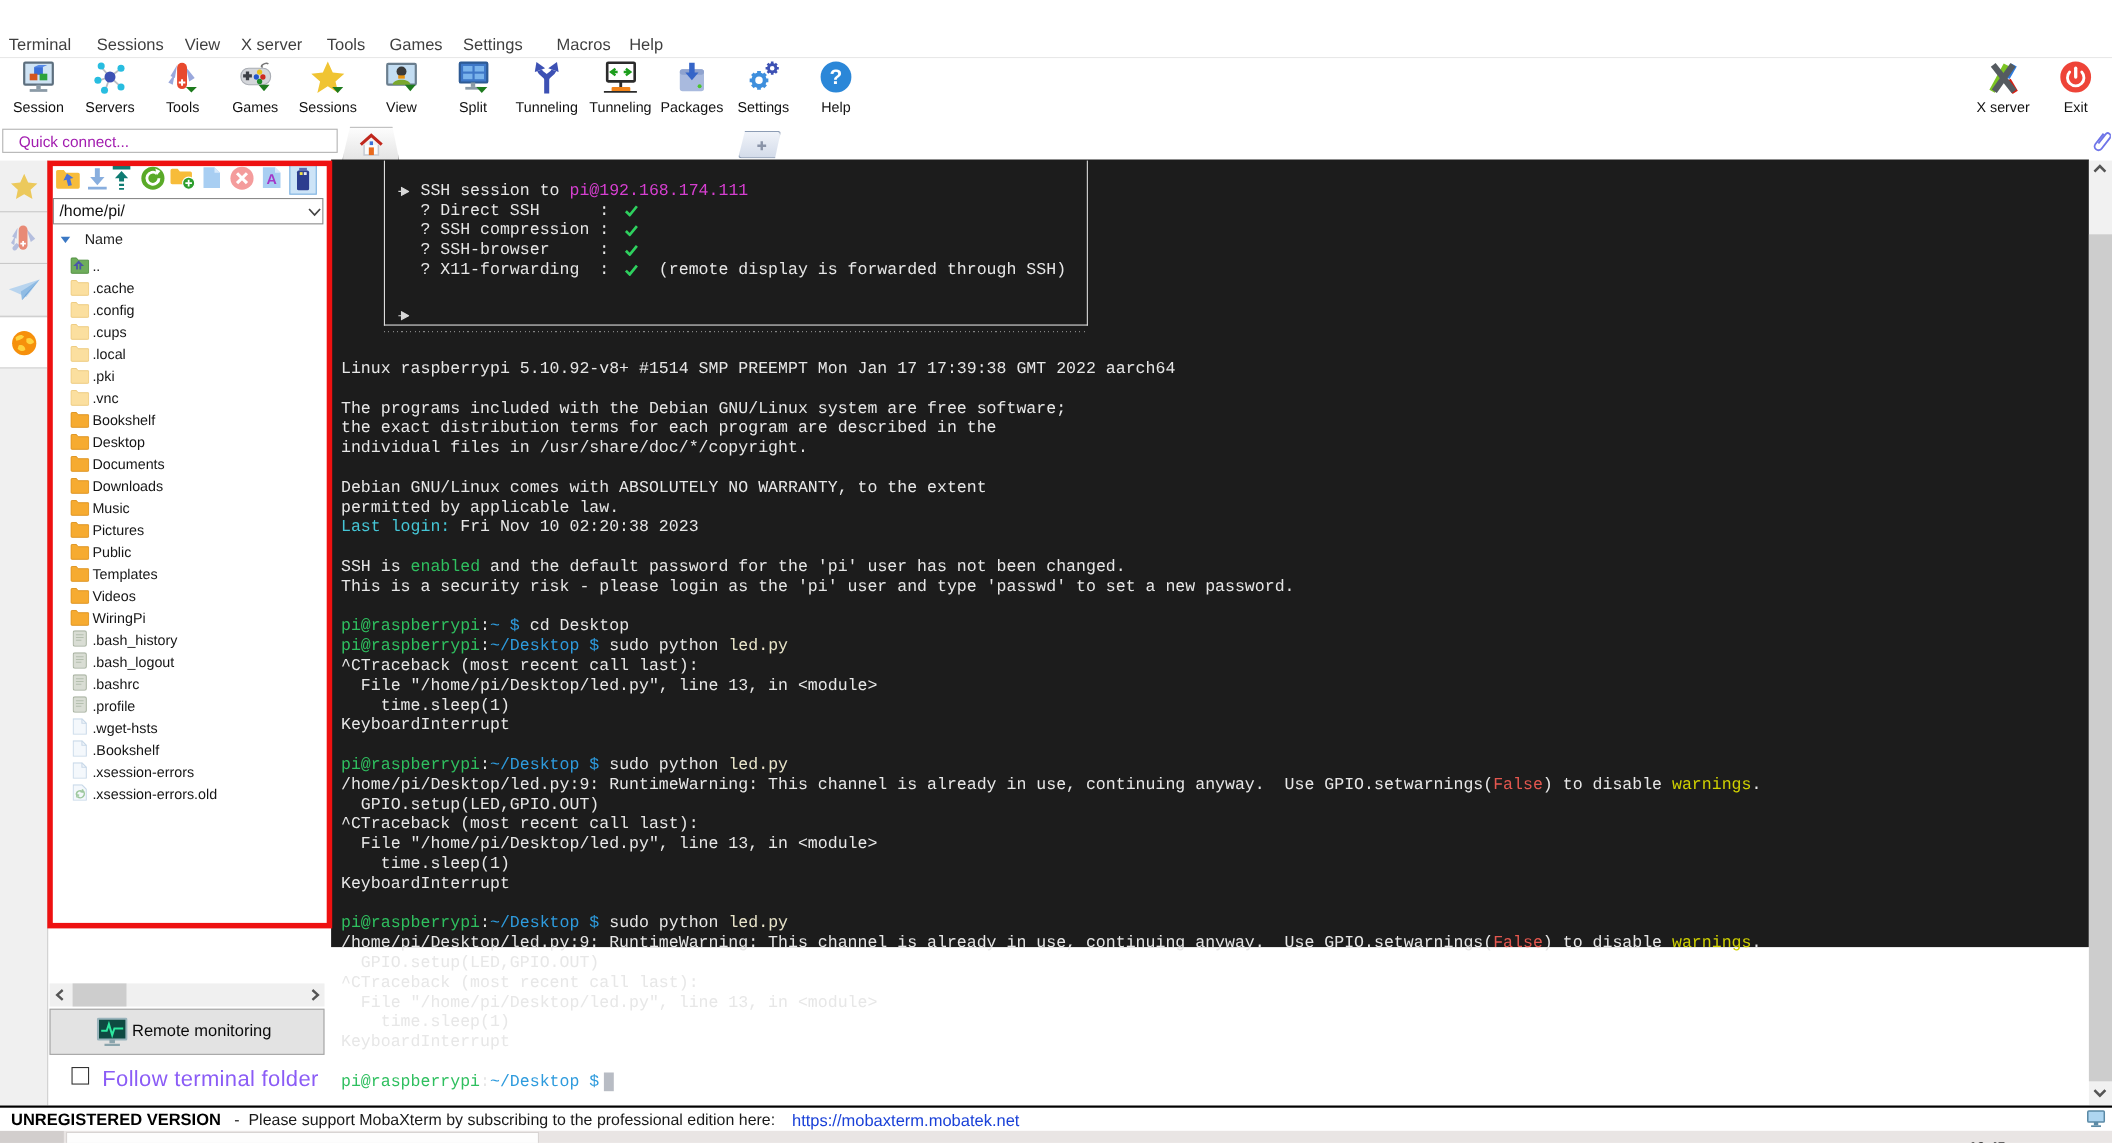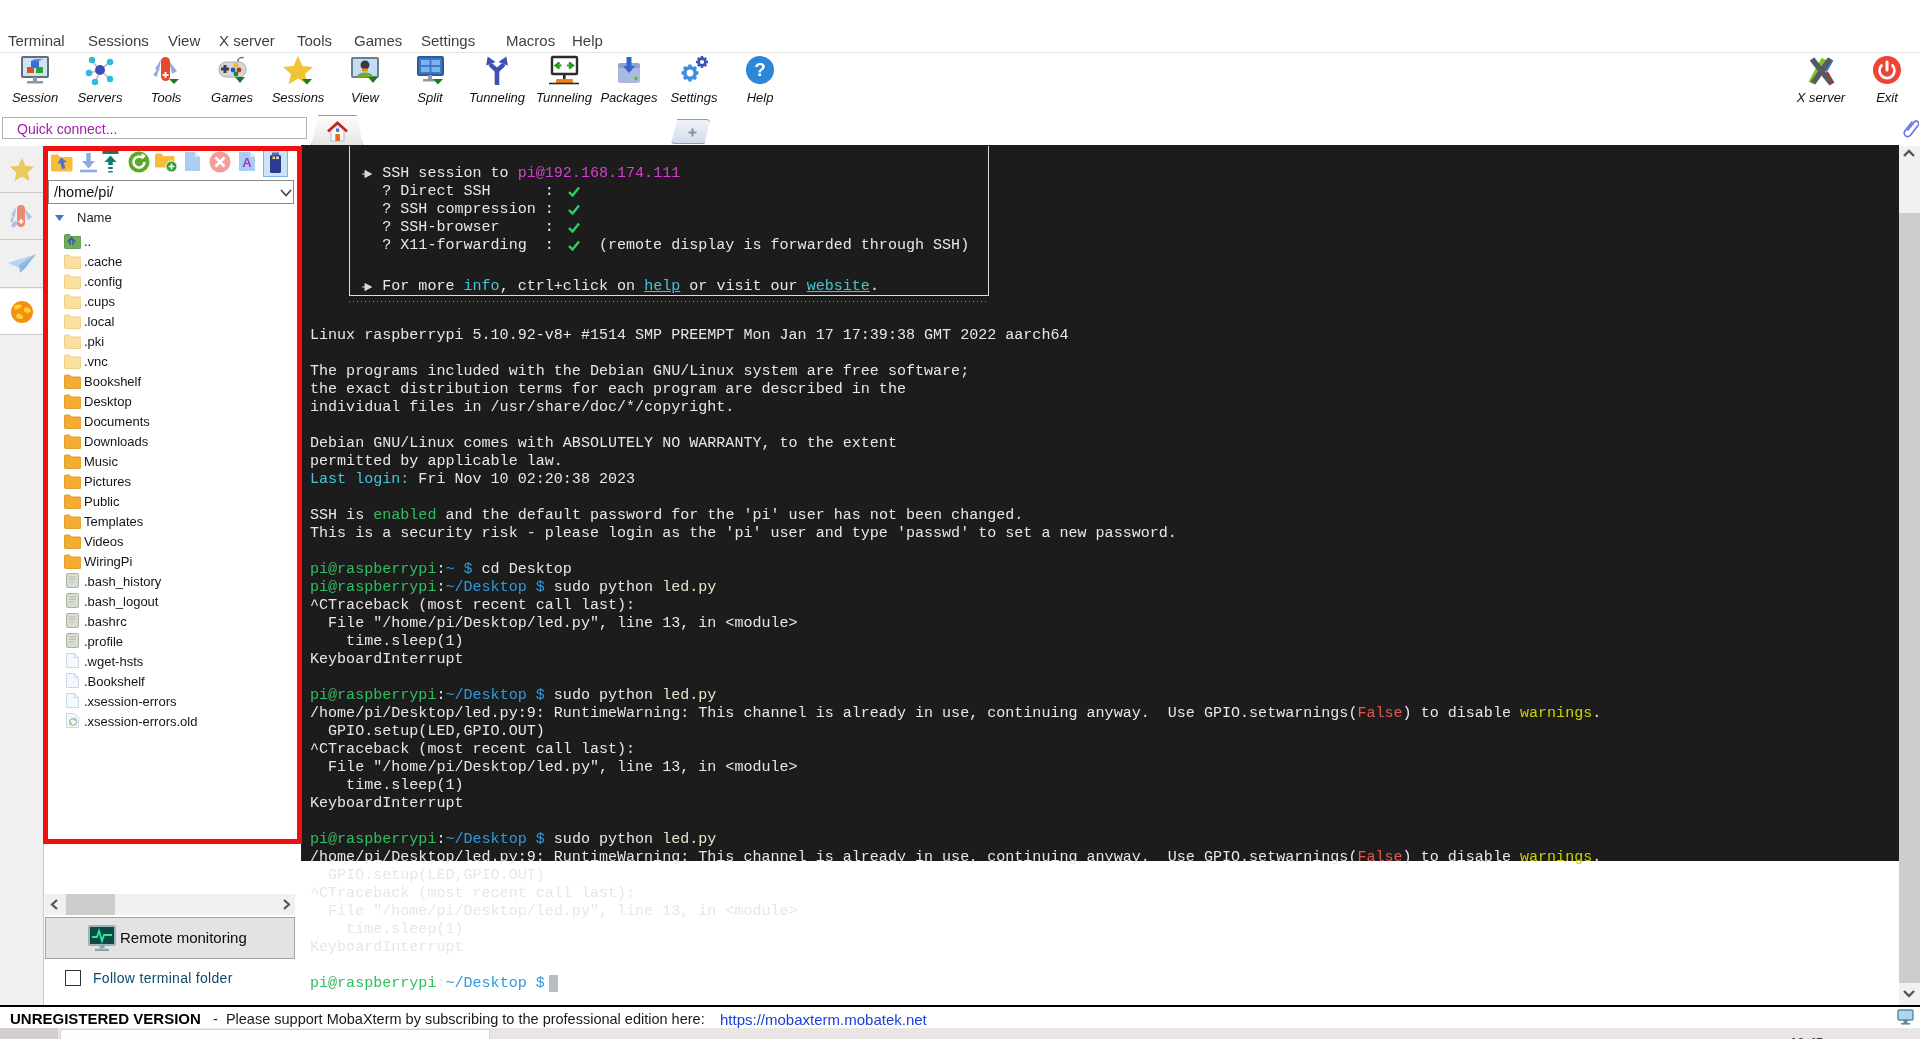--- a/index.html
+++ b/index.html
@@ -10,21 +10,21 @@
   
   #titlebar { left:0; top:0; width:1920px; height:29px; background:#fff; }
   #title-text { left:28px; top:5px; font-size:15.5px; color:#6b6b6b; }
   
   #menubar { left:0; top:29px; width:1920px; height:24px; background:#fff; border-bottom:1px solid #e3e3e3; }
   .menu-item { position:absolute; top:3px; font-size:15px; color:#3f3f3f; }
   
   #toolbar { left:0; top:53px; width:1920px; height:57px; background:#fff; }
   .tbtn { position:absolute; top:2px; width:70px; text-align:center; }
   .tbtn .ic { display:block; margin:0 auto; }
-  .tbtn .lb { display:block; font-size:13px; color:#111; margin-top:3px;font-style:italic; }
+  .tbtn .lb { display:block; font-size:13px; color:#111; margin-top:3px; }
   
   #qcrow { left:0; top:110px; width:1920px; height:36px; background:#fff; }
   #qcbox { left:2px; top:7px; width:305px; height:22px; border:1px solid #b3b3b3; background:#fff; }
   #qcbox span { position:absolute; left:14px; top:3px; font-size:14px; color:#a21caf; }
   
   .tab { position:absolute; top:5px; height:31px; }
   
   #sidebar { left:0; top:146px; width:44px; height:859px; background:#f0f0f0; border-right:1px solid #c6c6c6; }
   .side-cell { position:absolute; left:0; width:43px; height:47px; border-bottom:1px solid #c9c9c9; }
   #filepanel { left:44px; top:146px; width:257px; height:859px; background:#fff; }
@@ -548,36 +548,36 @@
       <rect x="1" y="1" width="26" height="19" rx="1" fill="#0e4a42" stroke="#9ab4bc" stroke-width="2"></rect>
       <path d="M4 12 L9 12 L11 6 L14 16 L16 10 L24 10" stroke="#2ee8a0" stroke-width="1.8" fill="none"></path>
       <rect x="11.5" y="20" width="5" height="3.4" fill="#8aa4ac"></rect>
       <path d="M7 25 h14" stroke="#8aa4ac" stroke-width="2.4"></path>
     </svg>
     <span class="abs" style="left:74px;top:11px;font-size:15px;color:#0a0a0a">Remote monitoring</span>
   </div>
   
   <div class="abs" style="left:0;top:823px;width:250px;height:22px">
     <div class="abs" style="left:21px;top:1px;width:16px;height:16px;background:#fff;border:1.4px solid #333"></div>
-    <span class="abs" style="left:49px;top:1px;font-size:14px;color:#0c4a6e;letter-spacing:0.3px">Follow terminal folder</span>
+    <span class="abs" style="left:49px;top:1px;font-size:20px;color:#8b5cf6;letter-spacing:0.3px">Follow terminal folder</span>
   </div>
 </div>
 <div class="abs" id="terminal">
   <div class="abs" style="left:48px;top:1px;width:1px;height:150px;background:#dcdcdc"></div>
   <div class="abs" style="left:687px;top:1px;width:1px;height:150px;background:#dcdcdc"></div>
   <div class="abs" style="left:48px;top:150px;width:640px;height:1px;background:#dcdcdc"></div>
   <div class="abs" style="left:48px;top:156px;width:640px;height:1px;background:repeating-linear-gradient(90deg,#8f8f8f 0 1px,transparent 1px 4px)"></div>
   <pre class="term" style="left:9px;top:1px"> 
         SSH session to <span class="tm">pi@192.168.174.111</span>
         ? Direct SSH      :
         ? SSH compression :
         ? SSH-browser     :
         ? X11-forwarding  :     (remote display is forwarded through SSH)
 
-        <span style="position:relative;top:5px">For more <span class="tc">info</span>, ctrl+click on <span class="tc tu">help</span> or visit our <span class="tc tu">website</span>.</span></pre>
+        </pre>
 <svg class="abs" style="left:61px;top:24px" width="10" height="10" viewBox="0 0 10 10">
         <path d="M0 5 h5 M3 1.5 L9.5 5 L3 8.5 Z" stroke="#d8d8d8" stroke-width="1" fill="#d8d8d8"></path>
       </svg>
       <svg class="abs" style="left:61px;top:137px" width="10" height="10" viewBox="0 0 10 10">
         <path d="M0 5 h5 M3 1.5 L9.5 5 L3 8.5 Z" stroke="#d8d8d8" stroke-width="1" fill="#d8d8d8"></path>
       </svg>
 <svg class="abs" style="left:267px;top:41px" width="12" height="11" viewBox="0 0 12 11">
         <path d="M1 6 L4.5 9.5 L11 1.5" stroke="#2ed05e" stroke-width="2.4" fill="none"></path>
       </svg>
       <svg class="abs" style="left:267px;top:59px" width="12" height="11" viewBox="0 0 12 11">

